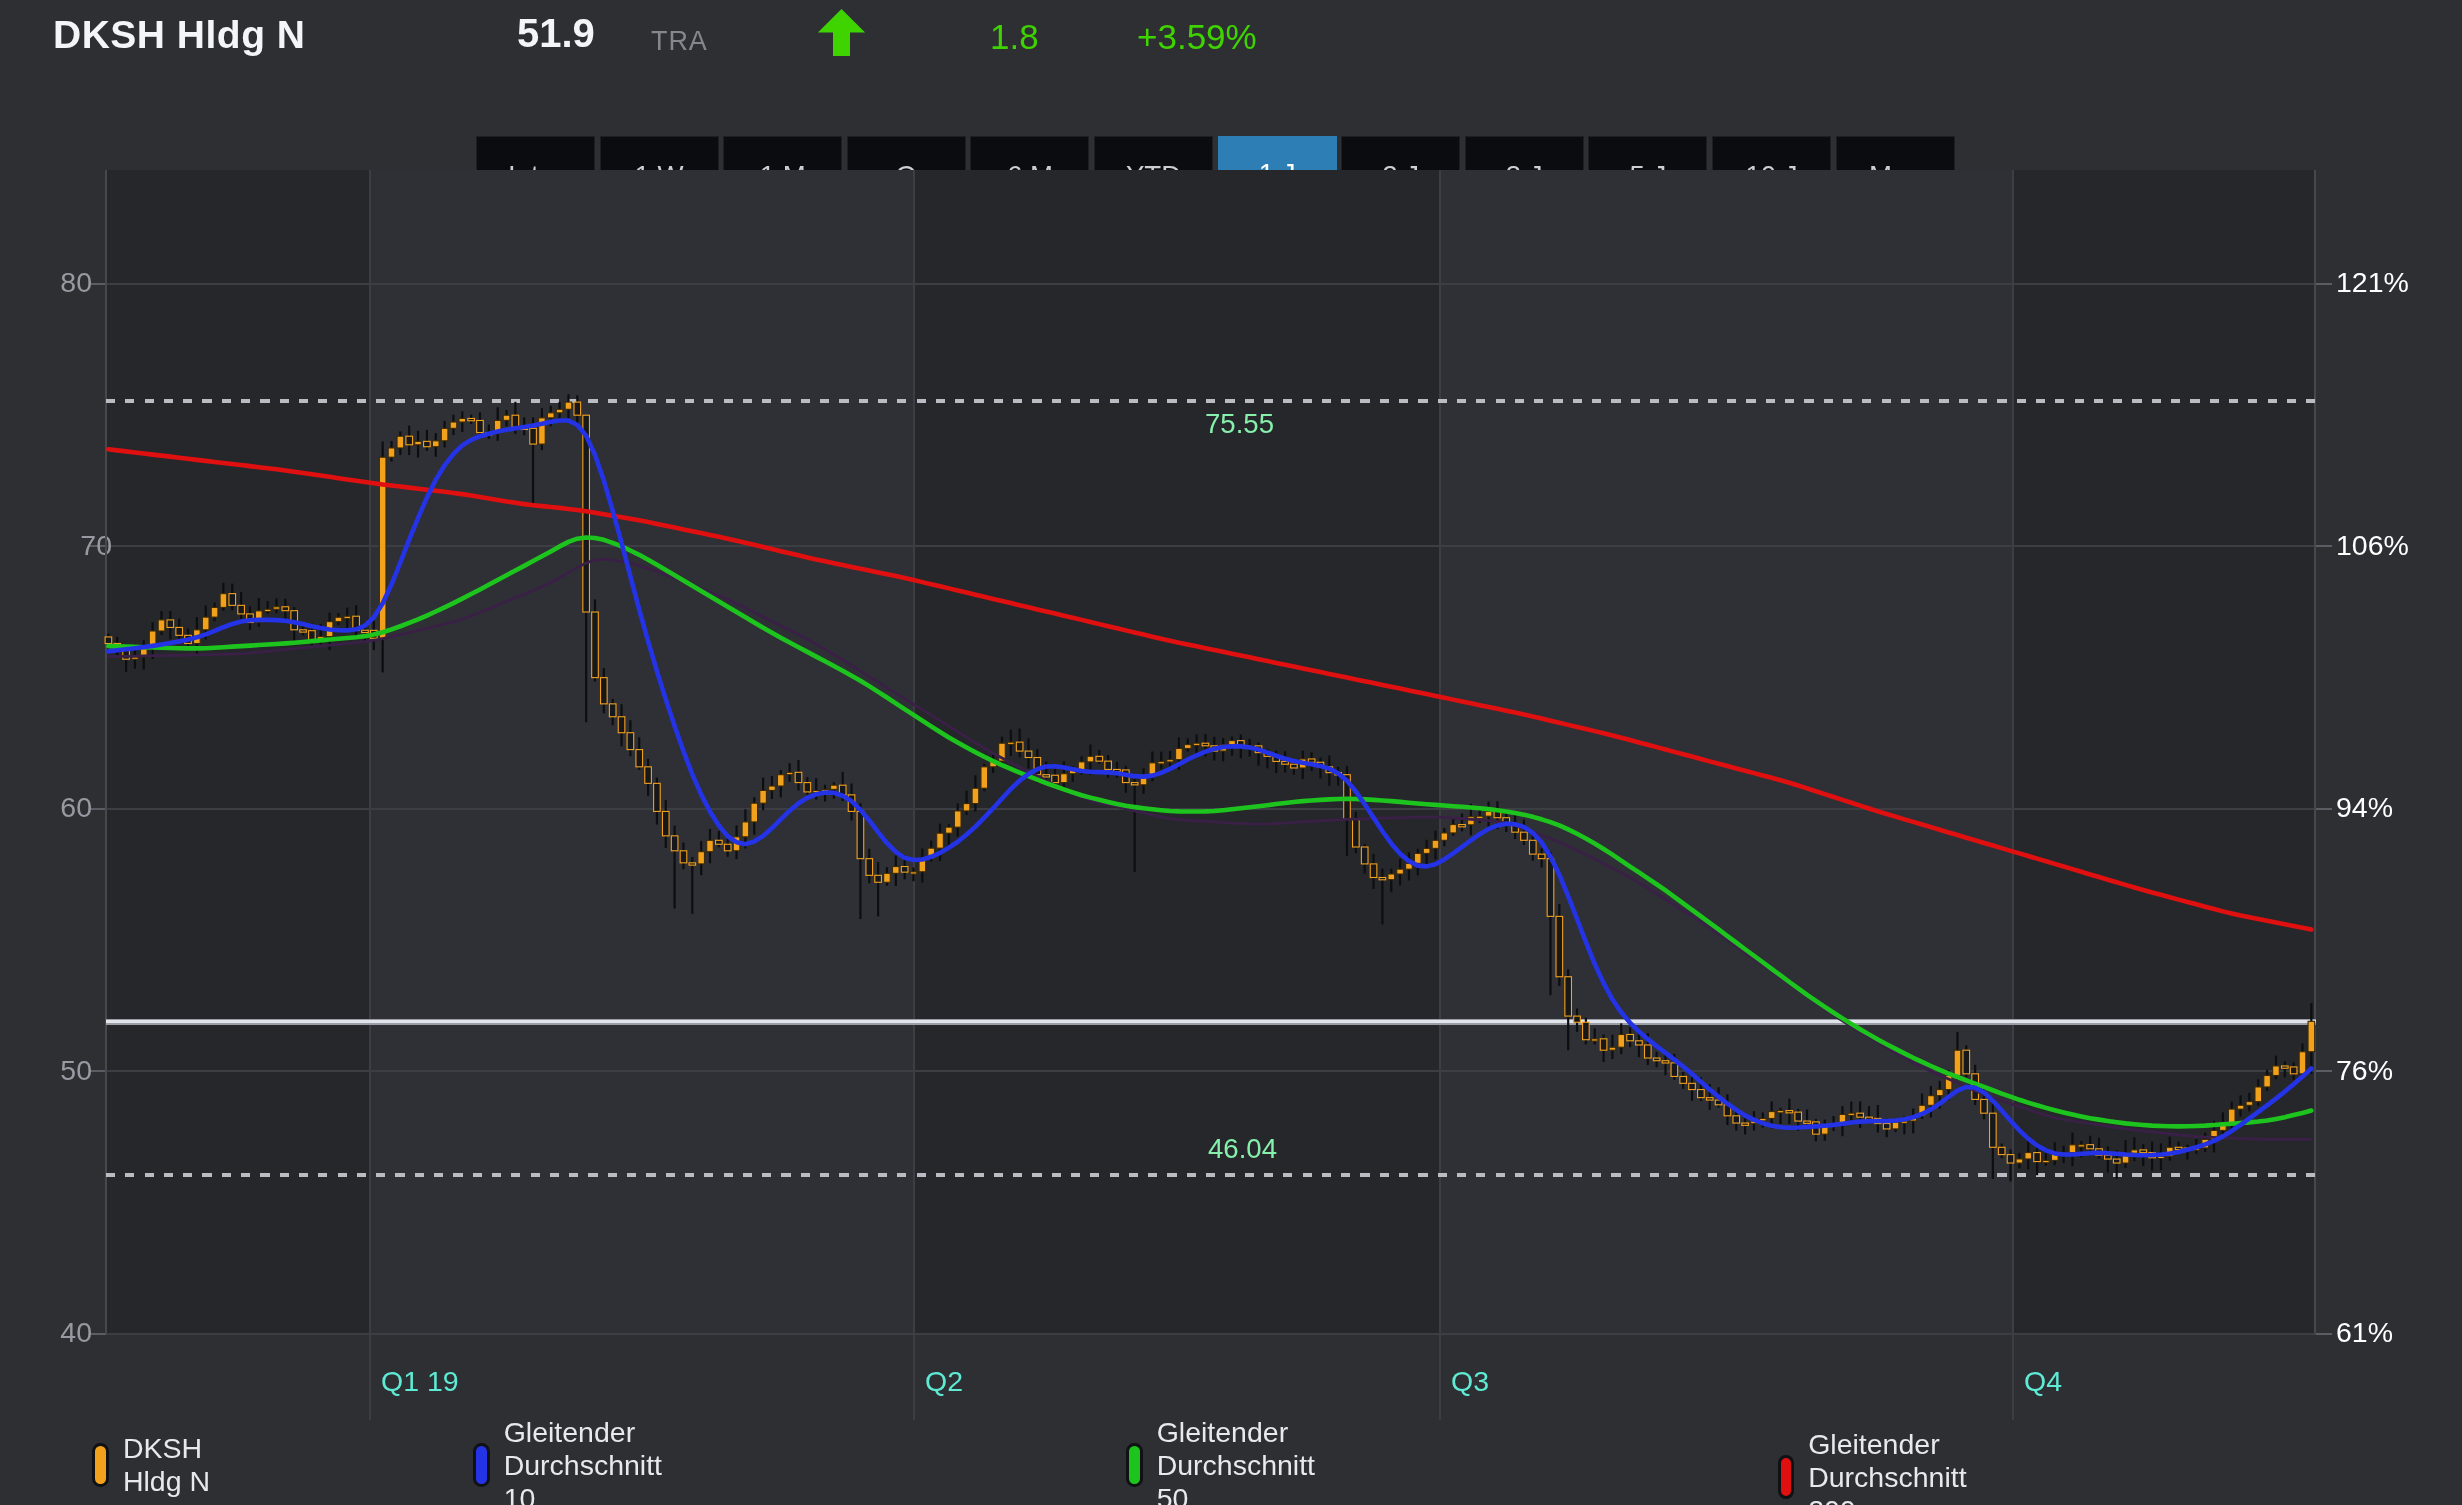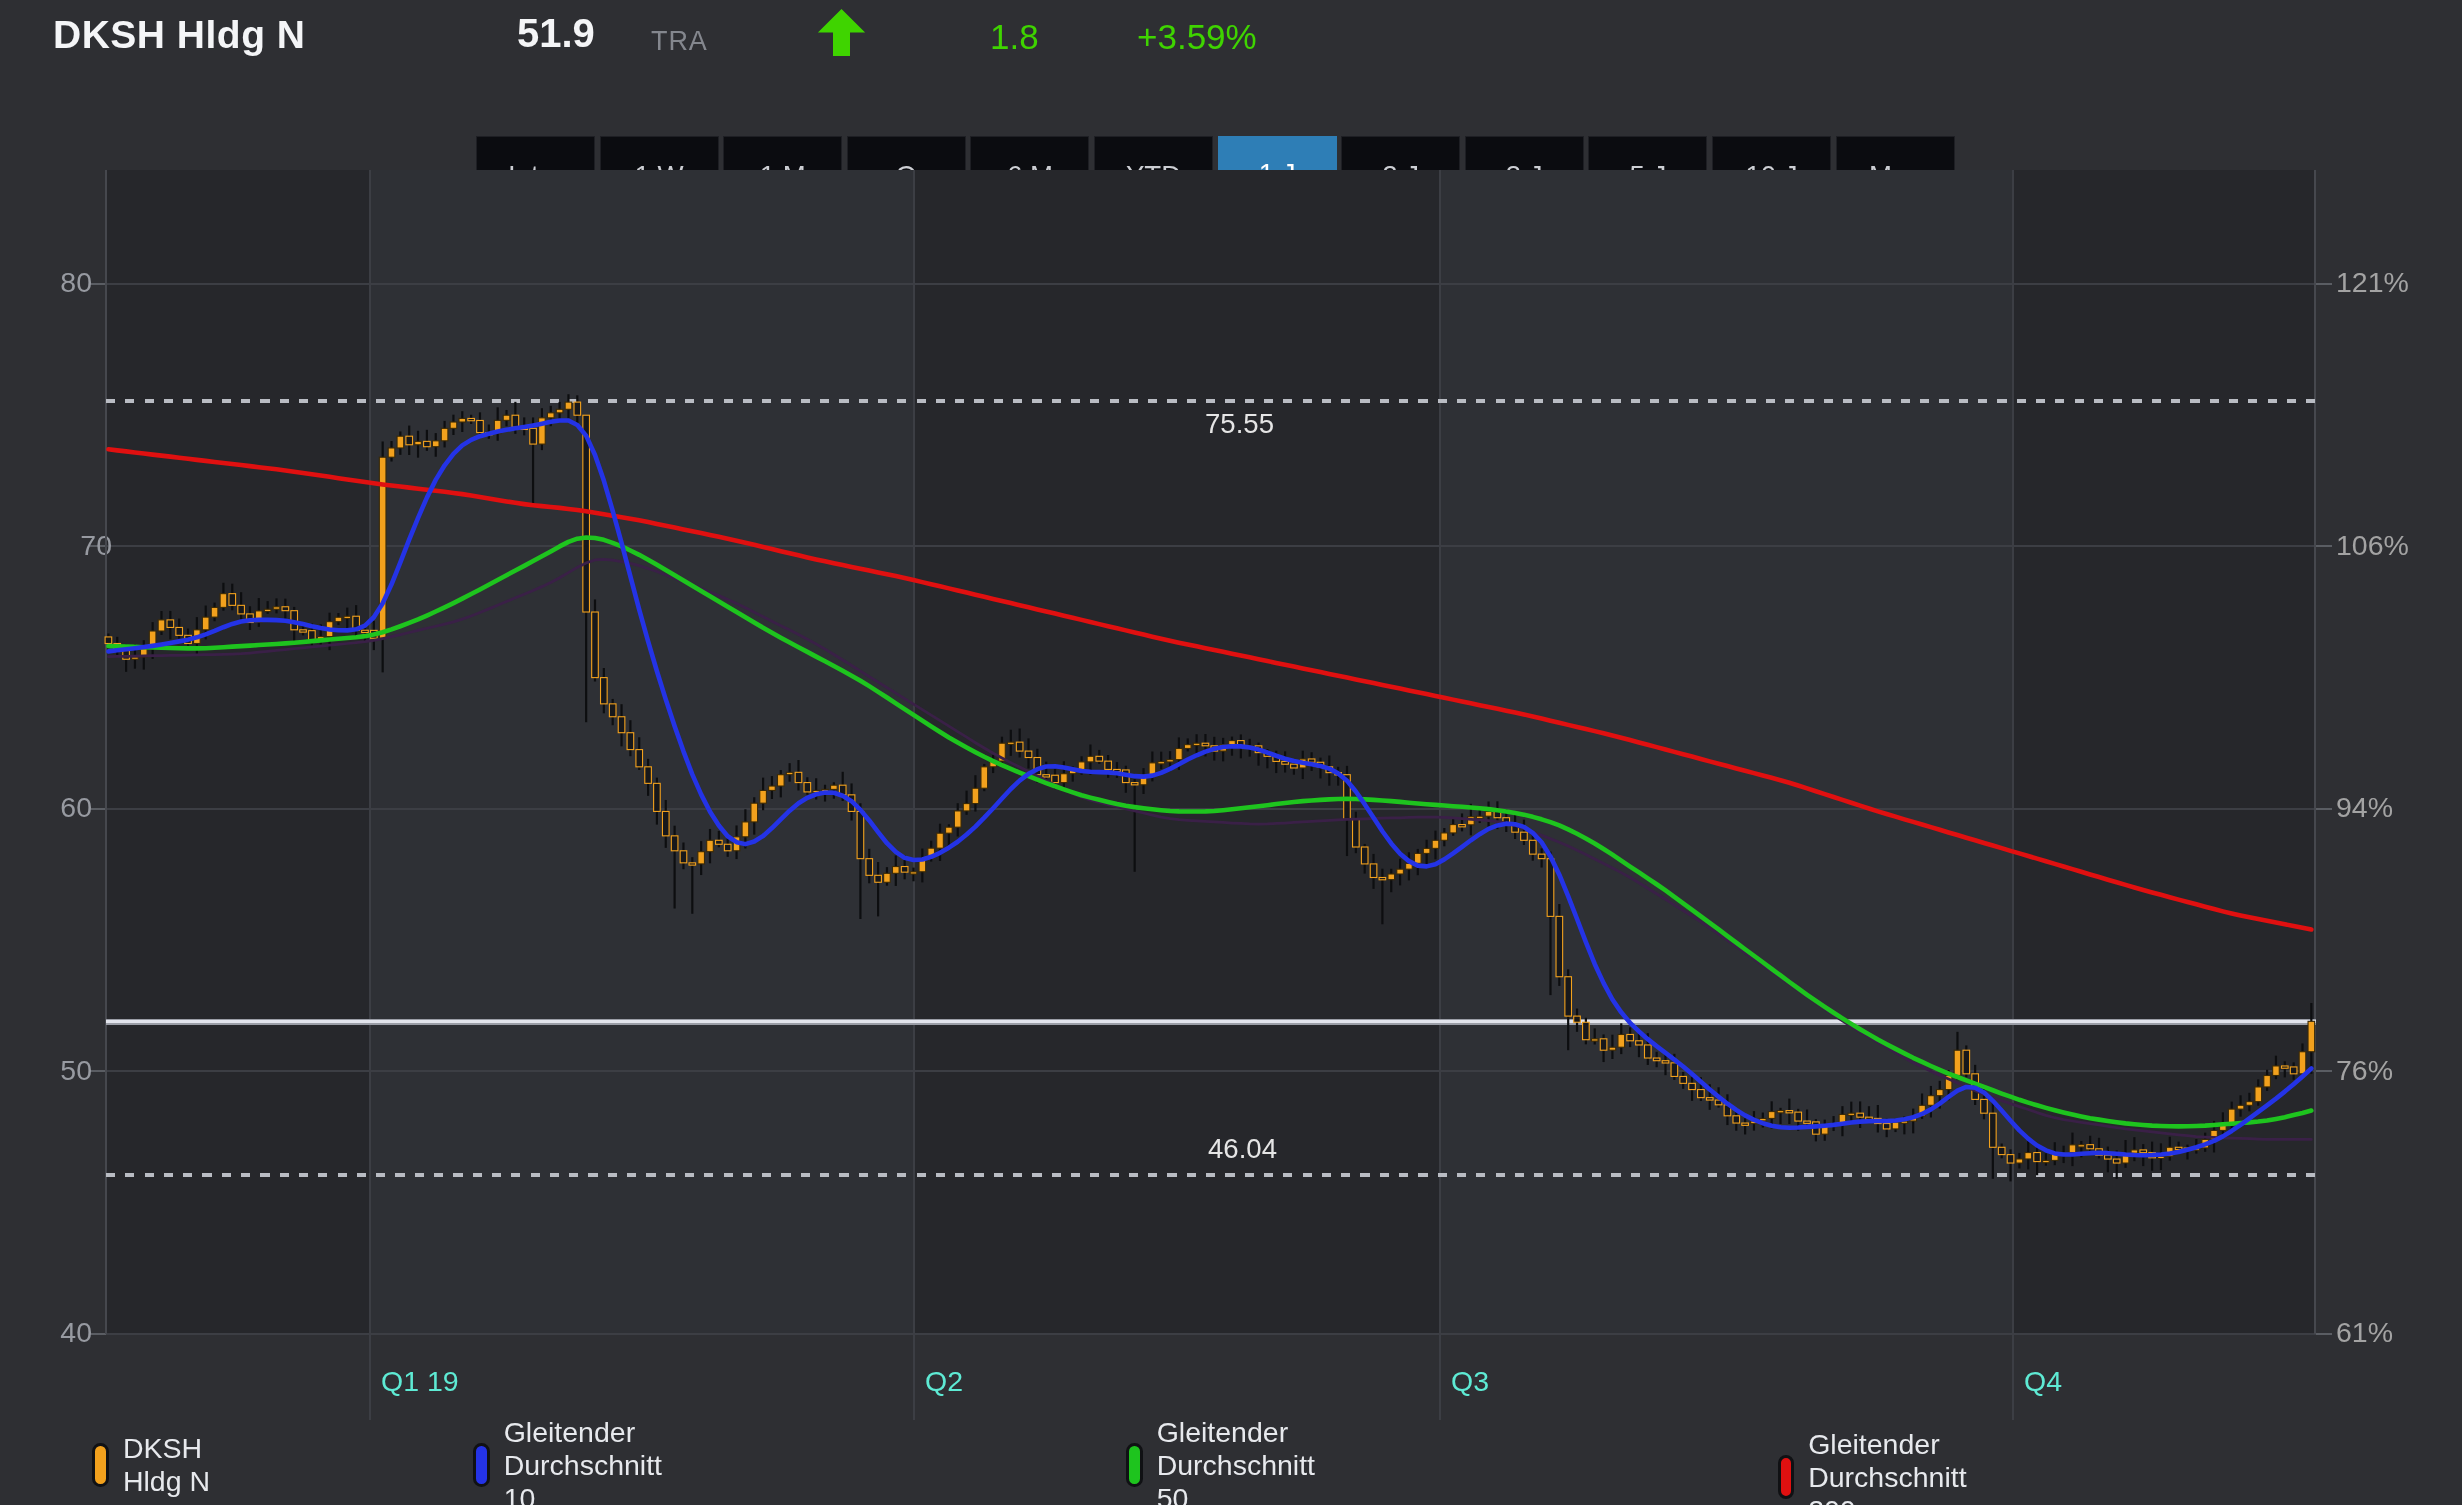--- a/index.html
+++ b/index.html
@@ -15,23 +15,23 @@
   #uparrow{left:816px;top:7.4px;width:51px;height:51px;}
   
   #tabbar{left:476px;top:136px;display:flex;gap:4.6px;}
   .tab{width:119px;height:80px;background:#0b0c10;color:#ccced3;font-size:27.6px;
        display:flex;align-items:center;justify-content:center;box-sizing:border-box;
        border:0.9px solid #1e1f24;cursor:pointer;}
   .tab.active{background:#2e7eb6;color:#ffffff;border-color:#2e7eb6;
        border-bottom:6.4px solid #15507e;}
   
   .ylab{width:92px;text-align:right;font-size:28.5px;color:#979aa1;}
-  .ylab-r{font-size:28.5px;color:#a3a3a3;text-align:right;}
+  .ylab-r{font-size:28.5px;color:#ffffff;text-align:right;}
   .xlab{font-size:28.5px;color:#5eead4;}
-  .annot{font-size:27.6px;color:#e5e5e5;}
+  .annot{font-size:27.6px;color:#86efac;}
   
   .legend-item{display:flex;align-items:center;height:48px;}
   .swatch{width:27.6px;height:44px;border-radius:8.3px;border:3.7px solid #101114;box-sizing:border-box;}
   .legend-label{margin-left:13.8px;font-size:28.5px;color:#e7e9ed;}
 </style>
 </head>
 <body>
 
 <div id="app">
 

